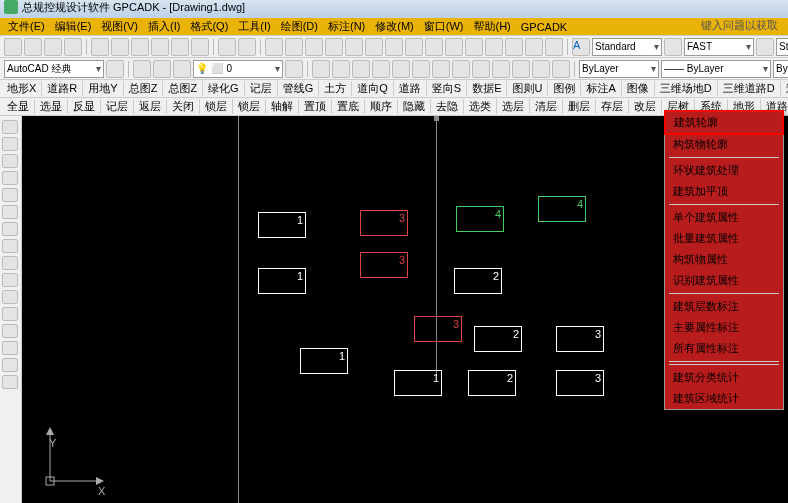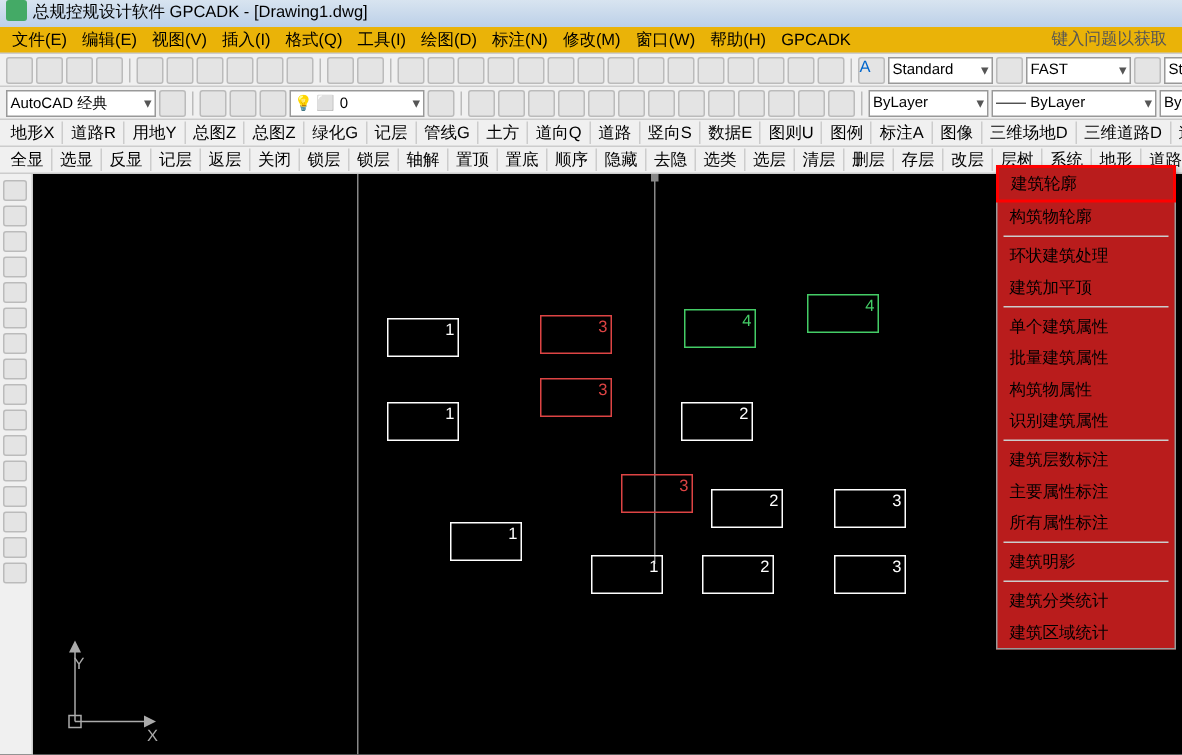--- a/index.html
+++ b/index.html
@@ -259,17 +259,16 @@
     <div class="sep"></div>
     <div class="item">单个建筑属性</div>
     <div class="item">批量建筑属性</div>
     <div class="item">构筑物属性</div>
     <div class="item">识别建筑属性</div>
     <div class="sep"></div>
     <div class="item">建筑层数标注</div>
     <div class="item">主要属性标注</div>
     <div class="item">所有属性标注</div>
     <div class="sep"></div>
-    <div class="item">建筑明影</div>
     <div class="sep"></div>
     <div class="item">建筑分类统计</div>
     <div class="item">建筑区域统计</div>
   </div>
 
 </body></html>

